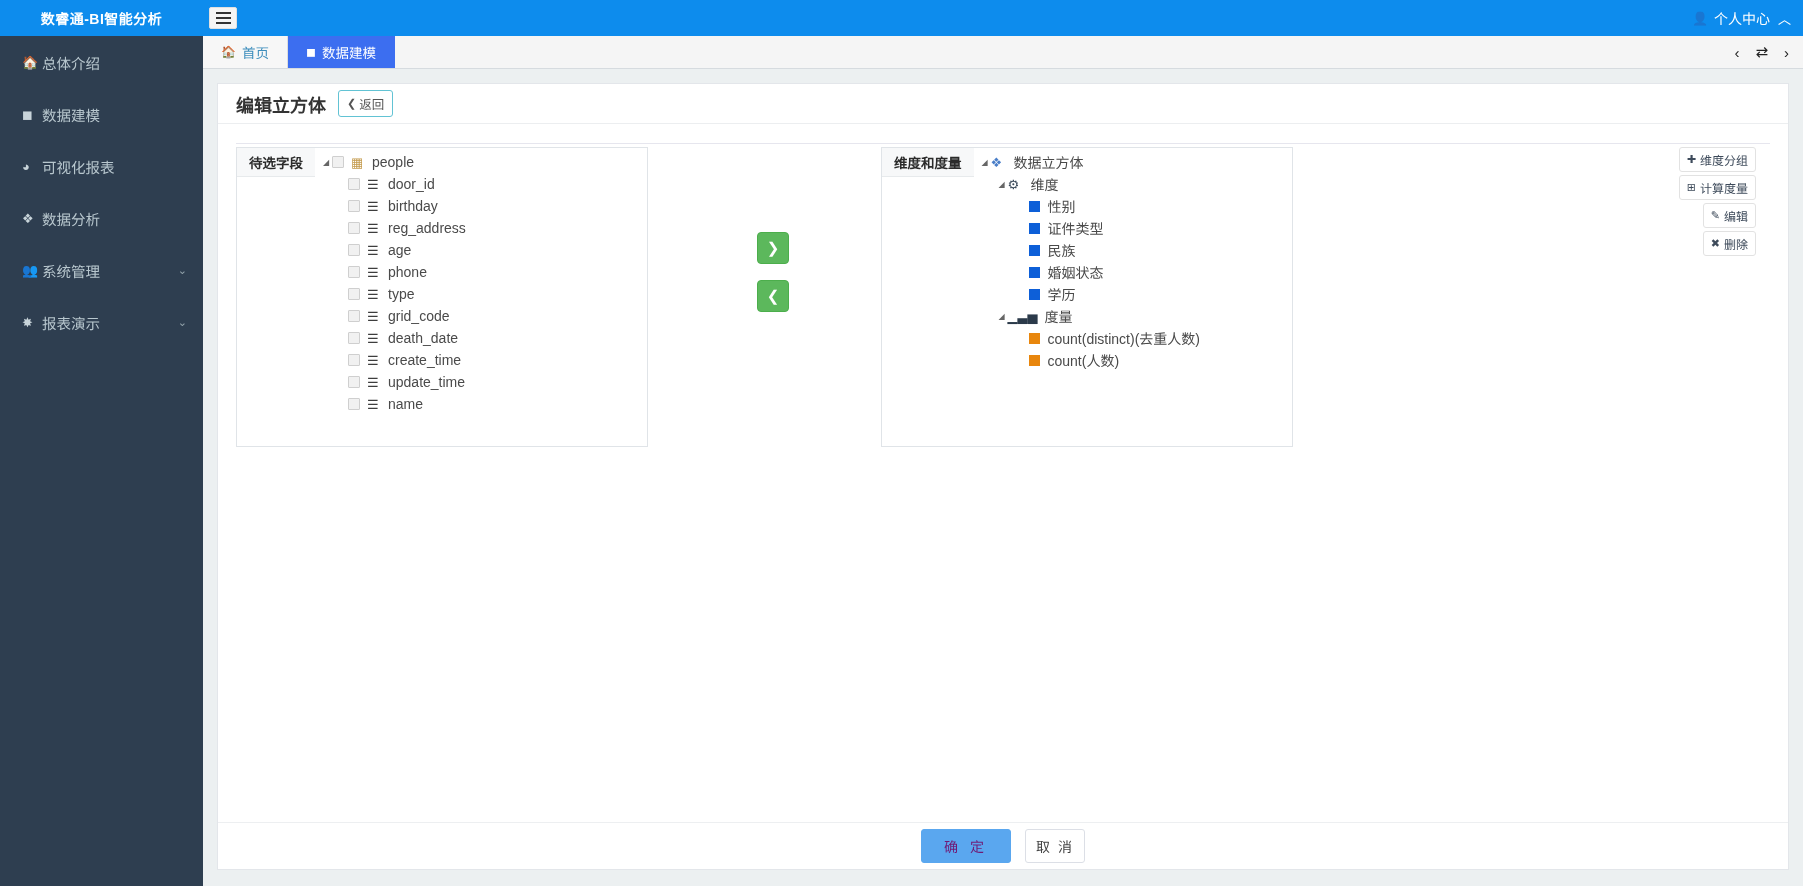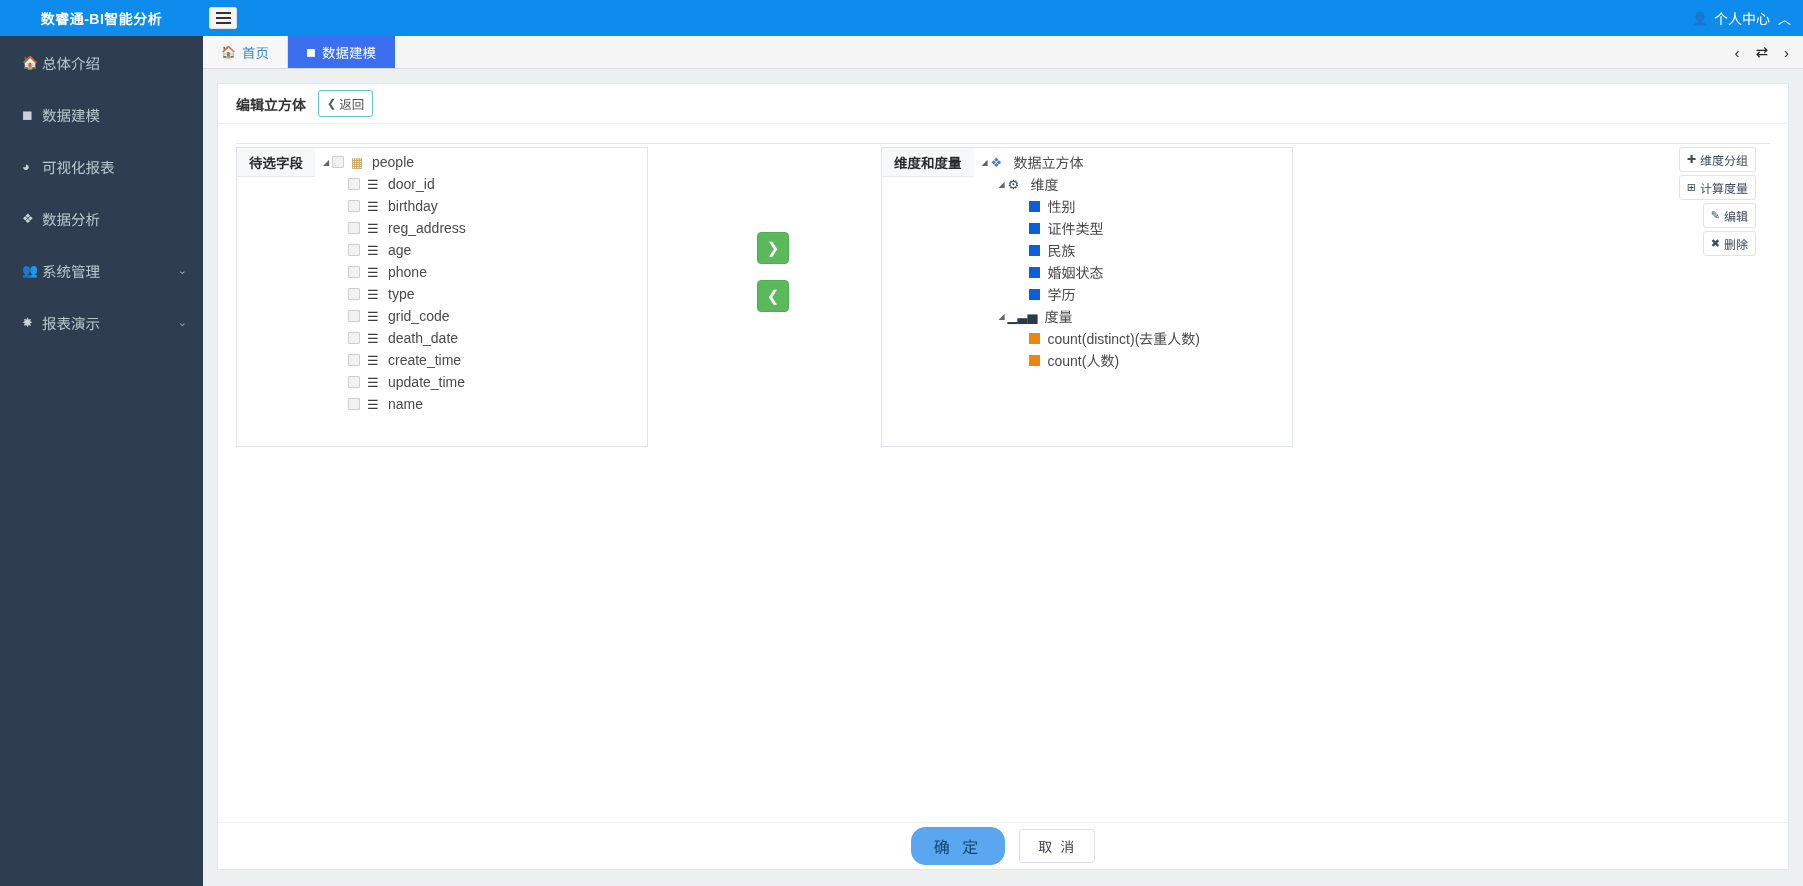--- a/index.html
+++ b/index.html
@@ -83,21 +83,21 @@
   
   .content { padding: 14px 14px 0 14px; height: 817px; }
   .panel {
     background: #ffffff; border: 1px solid #e3e6ea;
     height: 787px; position: relative;
   }
   .panel-head {
     height: 40px; border-bottom: 1px solid #eceef0;
     display: flex; align-items: center; padding: 0 18px; gap: 12px;
   }
-  .panel-head-title { font-size: 14px; color: #333; font-weight: bold; }
+  .panel-head-title { font-size: 18px; color: #333; font-weight: bold; }
   .btn-back {
     border: 1px solid #62c3d4; color: #555; background: #fff;
     border-radius: 3px; font-size: 12.5px; padding: 3px 8px;
     display: inline-flex; align-items: center; gap: 3px; cursor: pointer;
   }
   .btn-back .chev { font-size: 11px; font-weight: bold; }
 
   
   .inner-tabs {
     display: flex; margin: 18px 0 0 18px; position: relative;
@@ -192,27 +192,27 @@
   }
   .act-btn .g { font-size: 11px; }
 
   
   .panel-footer {
     position: absolute; left: 0; right: 0; bottom: 0; height: 47px;
     border-top: 1px solid #edeff1; background: #fff;
     display: flex; align-items: center; justify-content: center; gap: 14px;
   }
   .btn-primary {
-    background: #5aa7ef; border: 1px solid #5aa7ef; color: #0c4a6e;
-    font-size: 16px; padding: 6px 22px; border-radius: 14px;
+    background: #5aa7ef; border: 1px solid #5aa7ef; color: #701a75;
+    font-size: 14px; padding: 6px 22px; border-radius: 3px;
     letter-spacing: 4px; cursor: pointer;
   }
   .btn-default {
     background: #fff; border: 1px solid #dcdfe6; color: #444;
-    font-size: 14px; padding: 6px 18px; border-radius: 3px;
+    font-size: 14px; padding: 6px 10px; border-radius: 3px;
     letter-spacing: 2px; cursor: pointer;
   }
   .footer-strip {
     position: absolute; left: 203px; bottom: 0; width: 1600px; height: 16px;
     background: #ecf0f1;
   }
 </style>
 </head>
 <body>
 

